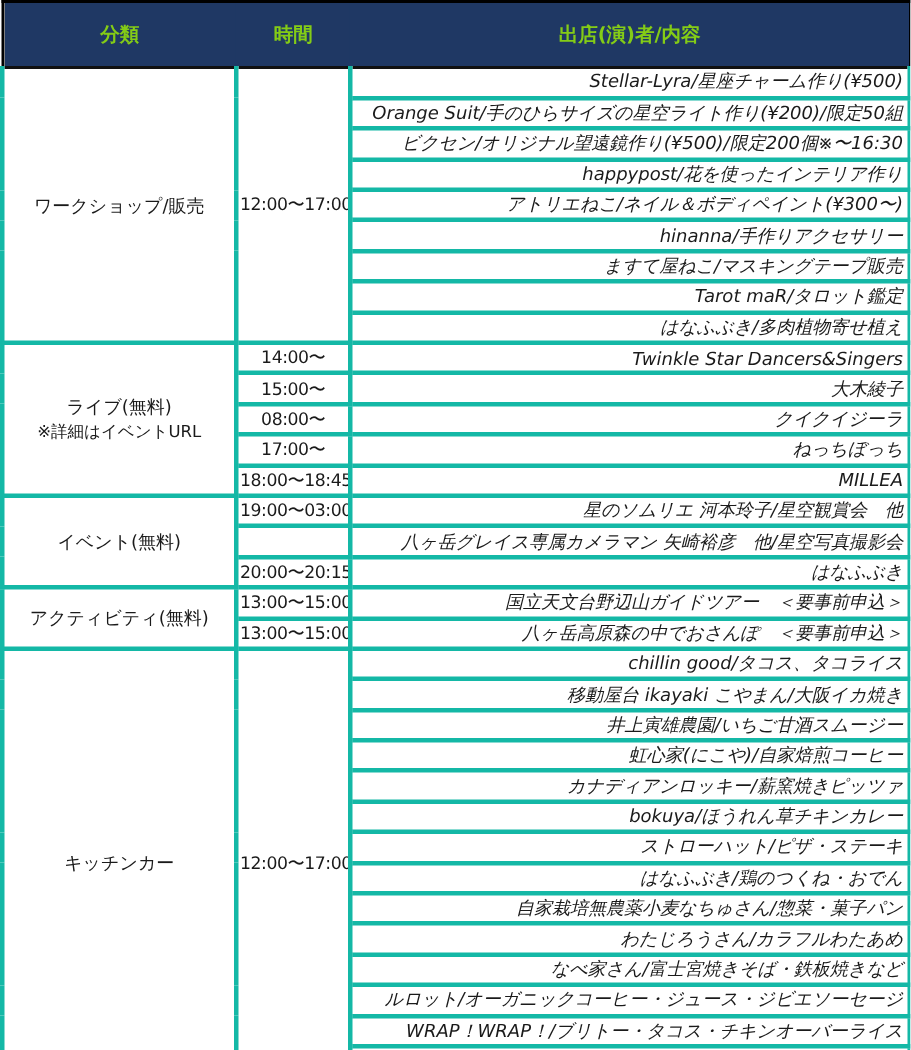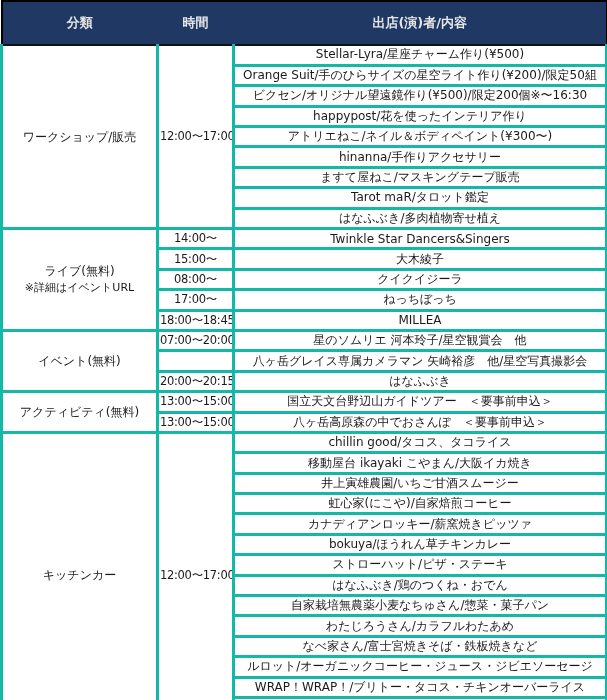--- a/index.html
+++ b/index.html
@@ -13,36 +13,36 @@
     width: 606px; height: 699px;
     border-collapse: collapse; table-layout: fixed;
     border: 2px solid #000000;
   }
   col.c-category { width: 156px; }
   col.c-time     { width: 76px;  }
   col.c-content  { width: 373px; }
   thead tr { height: 22px; }
   tbody tr { height: 20.4px; }
   th {
-    background: #1f3864; color: #e5e5e5;
+    background: #1f3864; color: #84cc16;
     font-size: 13px; font-weight: bold;
     border: 1px solid #1f3864; border-bottom: 1px solid #000000;
     padding: 12px 2px; text-align: center; vertical-align: middle;
     white-space: nowrap; overflow: hidden;
   }
   td {
     border: 3px solid #14b8a6;
     color: #1a1a1a; font-size: 12px;
     padding: 0 3px; vertical-align: middle;
     white-space: nowrap; overflow: hidden;
     background: #ffffff;
   }
   td.cell-category { text-align: center; line-height: 1.5; }
   td.cell-time { text-align: center; font-size: 11.5px; padding: 0 1px; letter-spacing: -0.3px; }
-  td.cell-content { text-align: center; }
+  td.cell-content { text-align: right; font-style: italic; }
   td.section-start { border-top: 2px solid #111111; }
   .category-note { display: block; font-size: 11px; }
 </style>
 </head>
 <body>
 
 <div class="page">
   <table class="schedule">
     <colgroup>
       <col class="c-category">
@@ -102,21 +102,21 @@
         <tr>
           <td class="cell-time">17:00〜</td>
           <td class="cell-content">ねっちぼっち</td>
         </tr>
         <tr>
           <td class="cell-time">18:00〜18:45</td>
           <td class="cell-content">MILLEA</td>
         </tr>
         <tr>
           <td class="cell-category section-start" rowspan="3"><span>イベント(無料)</span></td>
-          <td class="cell-time section-start">07:00〜20:00</td>
+          <td class="cell-time section-start">19:00〜03:00</td>
           <td class="cell-content section-start">星のソムリエ 河本玲子/星空観賞会　他</td>
         </tr>
         <tr>
           <td class="cell-time"></td>
           <td class="cell-content">八ヶ岳グレイス専属カメラマン 矢崎裕彦　他/星空写真撮影会</td>
         </tr>
         <tr>
           <td class="cell-time">20:00〜20:15</td>
           <td class="cell-content">はなふぶき</td>
         </tr>

